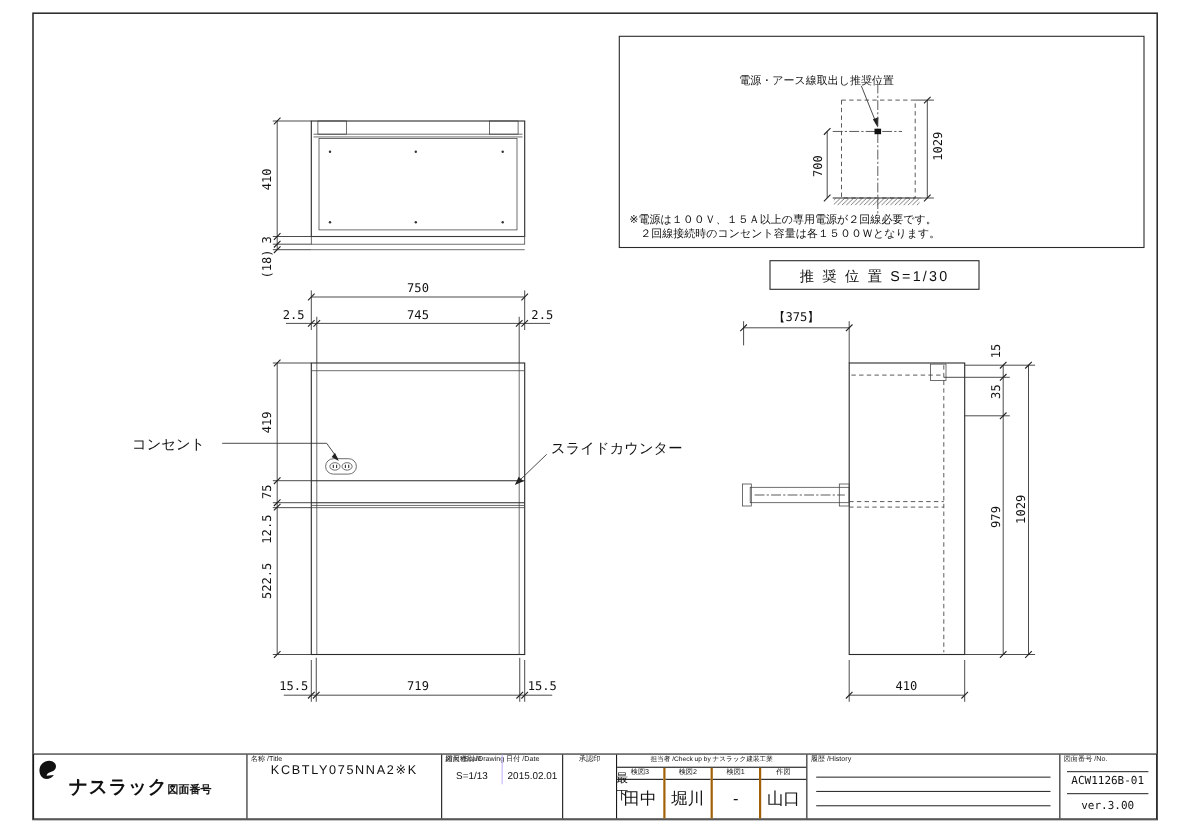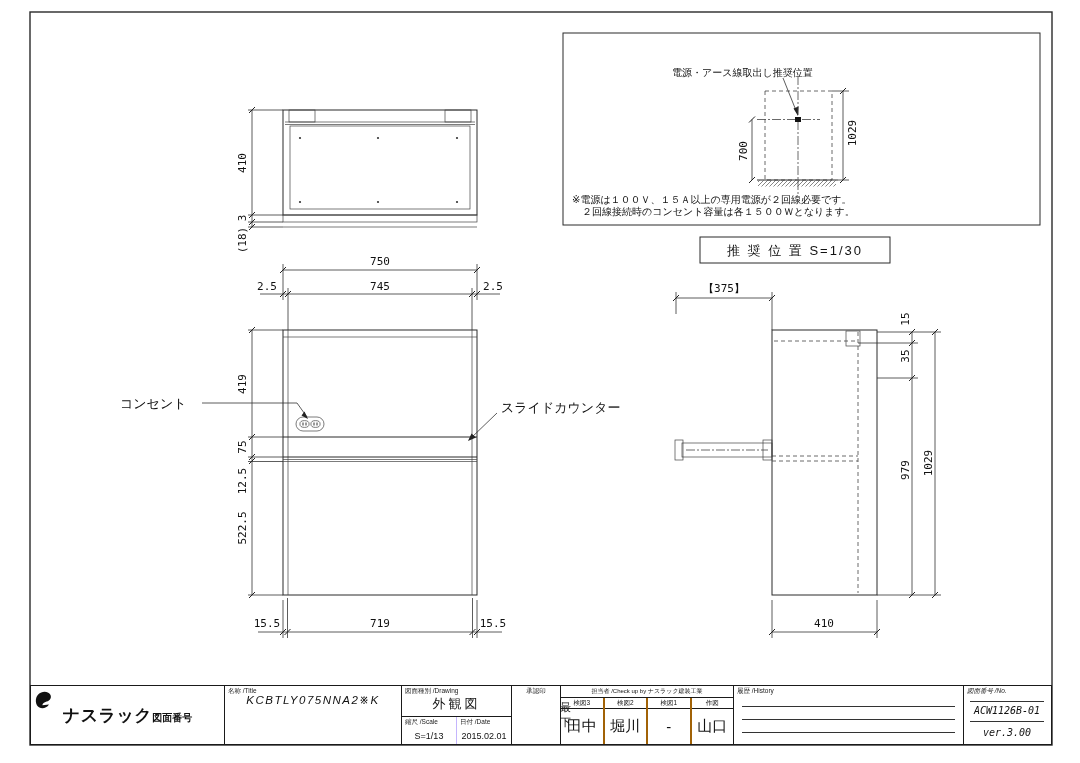--- a/index.html
+++ b/index.html
@@ -30,41 +30,41 @@
   .mini{position:absolute;top:1px;left:3px;font-size:6.5px;line-height:7px;color:#222;white-space:nowrap;}
   .logo-cell{width:193px;display:flex;align-items:center;justify-content:center;gap:0;}
   .co-big{font-size:17px;font-weight:bold;letter-spacing:0.5px;}
   .co-small{font-size:10px;font-weight:bold;margin-top:6px;}
   .name-cell{width:177px;}
   .nm-top{height:31px;border-bottom:1px solid #1a1a1a;box-sizing:border-box;
           display:flex;flex-direction:column;align-items:center;justify-content:flex-end;padding-bottom:1px;}
   .nm-line1{font-size:10.5px;line-height:12px;}
   .nm-line2{font-size:10.5px;line-height:12px;}
   .nm-bot{height:27px;display:flex;align-items:center;justify-content:center;
-          font-size:11.5px;letter-spacing:1.5px;font-style:italic;}
+          font-size:11.5px;letter-spacing:1.5px;}
   .type-cell{width:110px;}
   .type-top{height:31px;border-bottom:1px solid #1a1a1a;box-sizing:border-box;
             display:flex;align-items:flex-end;justify-content:center;padding-bottom:3px;font-size:13px;letter-spacing:3px;}
   .type-bot{height:27px;display:flex;}
   .type-bot .sub{position:relative;flex:1;display:flex;align-items:flex-end;justify-content:center;
                  padding-bottom:3px;font-size:9px;box-sizing:border-box;}
   .type-bot .sub + .sub{border-left:1px solid #c4b5fd;}
   .stamp-cell{width:37px;display:flex;align-items:center;justify-content:flex-start;font-size:11px;padding-left:48px;}
   .stamp-cell .mini{left:50%;transform:translateX(-50%);}
   .staff-cell{width:173px;display:flex;flex-direction:column;}
   .staff-head{height:11px;border-bottom:1px solid #1a1a1a;font-size:6px;line-height:11px;
               text-align:center;white-space:nowrap;overflow:hidden;}
   .staff-cols{flex:1;display:flex;}
   .staff-col{flex:1;display:flex;flex-direction:column;box-sizing:border-box;}
   .staff-col + .staff-col{border-left:2px solid #a16207;}
   .staff-col .hd{height:10px;border-bottom:1px solid #1a1a1a;font-size:6.5px;line-height:10px;text-align:center;}
   .staff-col .vl{flex:1;display:flex;align-items:center;justify-content:center;font-size:15px;}
   .hist-cell{width:230px;}
   .hline{position:absolute;left:8px;right:8px;height:1px;background:#333;}
-  .no-cell{width:87px;font-style:italic;}
+  .no-cell{width:87px;}
   .no-rule{position:absolute;left:6px;right:6px;height:1px;background:#333;}
   .no-val{position:absolute;left:0;right:0;text-align:center;font-size:10px;
           font-family:"DejaVu Sans Mono","DejaVu Sans",monospace;}
 </style>
 </head>
 <body>
 
 <div id="canvas">
 
 <svg width="1080" height="763" viewBox="0 0 1080 763">
@@ -220,21 +220,20 @@
     <span class="co-small">図面番号</span>
   </div>
 
   <div class="cell name-cell">
     <div class="mini">名称 /Title</div>
     <div class="nm-bot">KCBTLY075NNA2※K</div>
   </div>
 
   <div class="cell type-cell">
     <div class="mini">図面種別 /Drawing</div>
-    <div class="type-top">外観図</div>
     <div class="type-bot">
       <div class="sub">
         <div class="mini">縮尺 /Scale</div>
         <span>S=1/13</span>
       </div>
       <div class="sub">
         <div class="mini">日付 /Date</div>
         <span>2015.02.01</span>
       </div>
     </div>

